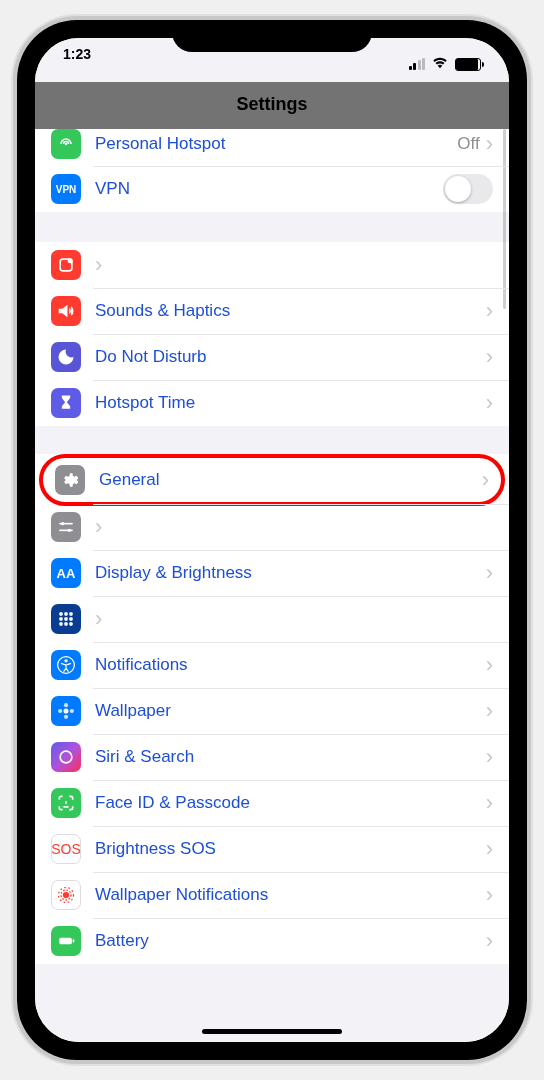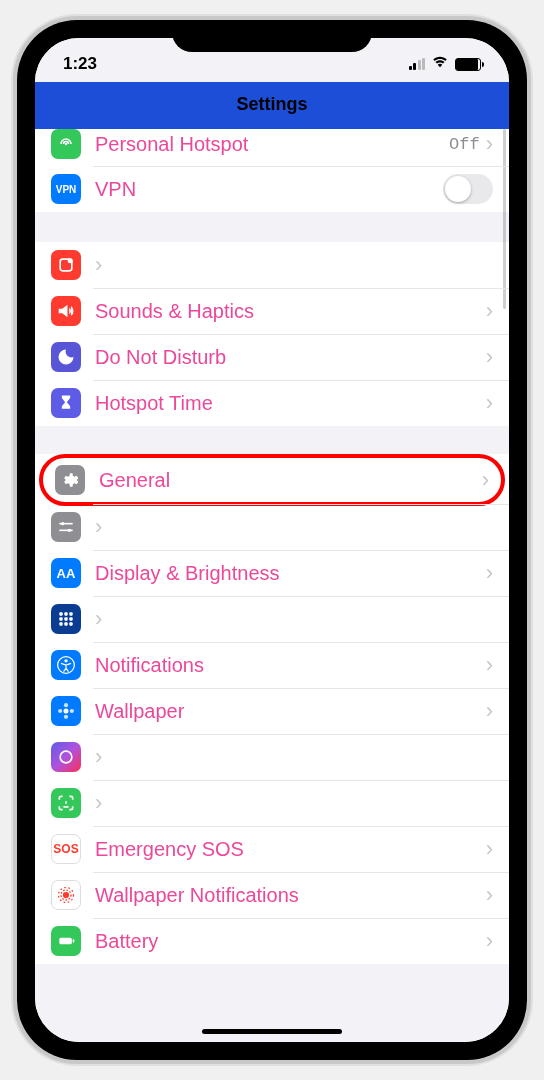--- a/index.html
+++ b/index.html
@@ -37,23 +37,22 @@
       width: 200px;
       height: 32px;
       background: #000;
       border-radius: 0 0 20px 20px;
       z-index: 100;
     }
     .status-bar {
       height: 44px;
       display: flex;
       justify-content: space-between;
-      align-items: center;
       padding: 0 28px;
-      font-size: 17px;
+      font-size: 14px;
       font-weight: 600;
       background: #f2f2f7;
     }
     .status-left { padding-top: 8px; }
     .status-right {
       display: flex;
       align-items: center;
       gap: 6px;
       padding-top: 8px;
     }
@@ -69,21 +68,21 @@
     .battery::after {
       content: ""; position: absolute; right: -4px; top: 3px;
       width: 2px; height: 5px; background: #000; border-radius: 0 2px 2px 0;
     }
     .battery-fill { width: 90%; height: 100%; background: #000; border-radius: 1px; }
     .nav-bar {
       text-align: center;
       padding: 12px 0 14px;
       font-size: 18px;
       font-weight: 600;
-      background: #1d4ed8;
+      background: #737373;
     }
     .content {
       height: calc(100% - 44px - 46px);
       overflow-y: auto;
       background: #f2f2f7;
       position: relative;
     }
     .section { background: #fff; }
     .section-gap { height: 30px; }
     .row {
@@ -110,28 +109,27 @@
       justify-content: center;
       margin-right: 14px;
       flex-shrink: 0;
       color: #fff;
       font-size: 14px;
       font-weight: 600;
     }
     .icon svg { width: 20px; height: 20px; }
     .row-label {
       flex: 1;
-      font-size: 20px;
-      color: #ec4899;
+      font-size: 17px;
+      color: #1d4ed8;
     }
     .row-value {
       font-size: 17px;
       color: #8e8e93;
       margin-right: 6px;
-      font-family: Liberation Mono, monospace;
     }
     .chevron {
       color: #c7c7cc;
       font-size: 22px;
       line-height: 1;
     }
     .toggle {
       width: 50px; height: 30px; background: #e9e9eb;
       border-radius: 15px; position: relative;
     }
@@ -333,33 +331,35 @@
           </div>
           <div class="row-label">Wallpaper</div>
           <div class="chevron">›</div>
         </div>
         <div class="row">
           <div class="icon bg-siri">
             <svg viewBox="0 0 24 24">
                 <circle cx="12" cy="12" r="7" fill="none" stroke="#fff" stroke-width="2"></circle>
               </svg>
           </div>
+          <div class="row-label">Siri &amp; Search</div>
           <div class="chevron">›</div>
         </div>
         <div class="row">
           <div class="icon bg-green">
             <svg viewBox="0 0 24 24" fill="none" stroke="#fff" stroke-width="2">
                 <path d="M4 8V6a2 2 0 012-2h2M20 8V6a2 2 0 00-2-2h-2M4 16v2a2 2 0 002 2h2M20 16v2a2 2 0 01-2 2h-2M9 10h0M15 10h0M12 10v3M9 16c1 1 5 1 6 0"></path>
               </svg>
           </div>
-          <div class="chevron">›</div>
-        </div>
-        <div class="row">
-          <div class="icon bg-white txt-red" style="font-size:12px;font-weight:700">SOS</div>
-          <div class="row-label">Emergency SOS</div>
+          <div class="row-label">Face ID &amp; Passcode</div>
+          <div class="chevron">›</div>
+        </div>
+        <div class="row">
+          <div class="icon bg-white txt-red" style="font-size:14px;font-weight:400">SOS</div>
+          <div class="row-label">Brightness SOS</div>
           <div class="chevron">›</div>
         </div>
         <div class="row">
           <div class="icon bg-white txt-red">
             <svg viewBox="0 0 24 24" fill="none" stroke="#ff3b30" stroke-width="1.5">
                 <circle cx="12" cy="12" r="3" fill="#ff3b30"></circle>
                 <circle cx="12" cy="12" r="6" stroke-dasharray="2 2"></circle>
                 <circle cx="12" cy="12" r="9" stroke-dasharray="2 3"></circle>
               </svg>
           </div>

